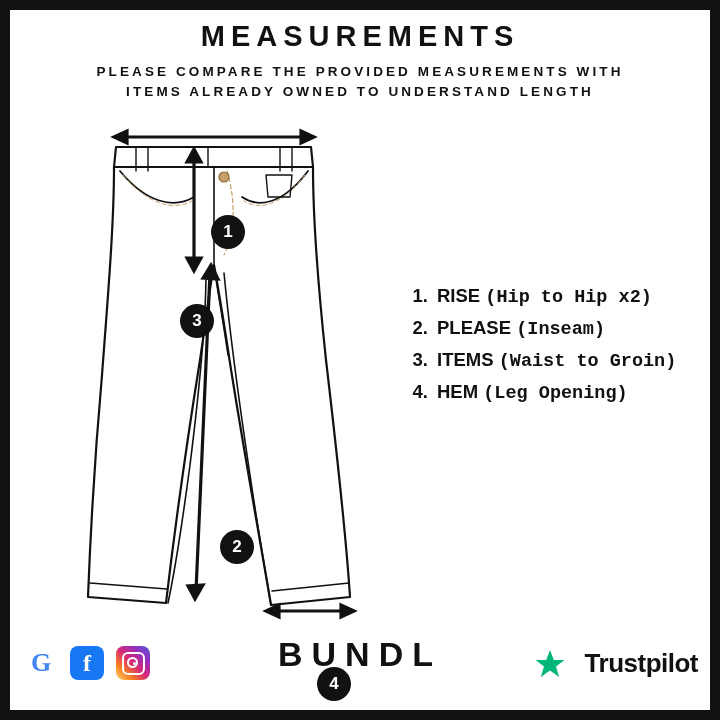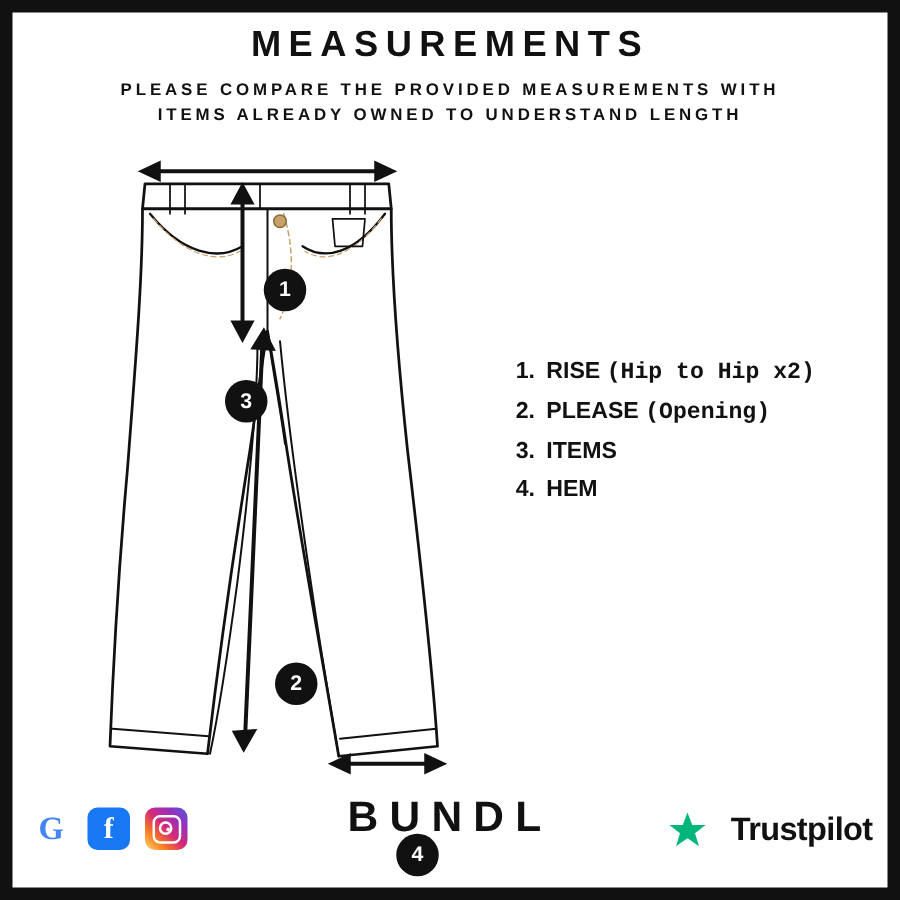--- a/index.html
+++ b/index.html
@@ -302,31 +302,33 @@
     <div class="legend-item">
       <span class="legend-num">1.</span>
       <span class="legend-label">RISE</span>
       <span>&nbsp;</span>
       <span class="legend-note">(Hip to Hip x2)</span>
     </div>
     <div class="legend-item">
       <span class="legend-num">2.</span>
       <span class="legend-label">PLEASE</span>
       <span>&nbsp;</span>
-      <span class="legend-note">(Opening)</span>
+      <span class="legend-note">(Inseam)</span>
     </div>
     <div class="legend-item">
       <span class="legend-num">3.</span>
       <span class="legend-label">ITEMS</span>
       <span>&nbsp;</span>
+      <span class="legend-note">(Waist to Groin)</span>
     </div>
     <div class="legend-item">
       <span class="legend-num">4.</span>
       <span class="legend-label">HEM</span>
       <span>&nbsp;</span>
+      <span class="legend-note">(Leg Opening)</span>
     </div>
   </div>
 
   <div class="footer">
     <div class="socials">
       <div class="social google">
         <span>G</span>
       </div>
       <div class="social facebook">
         <span>f</span>

